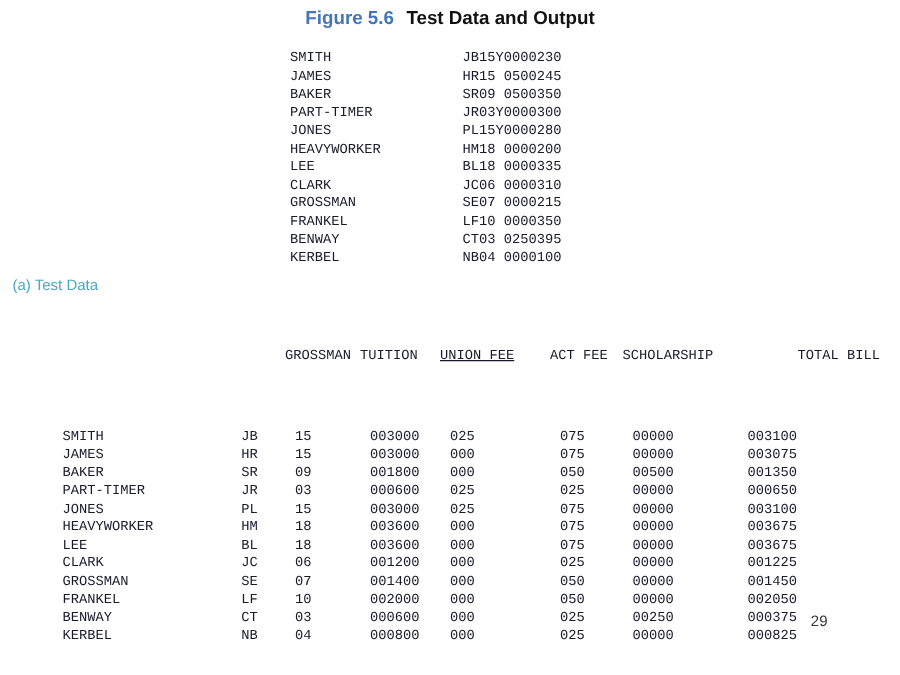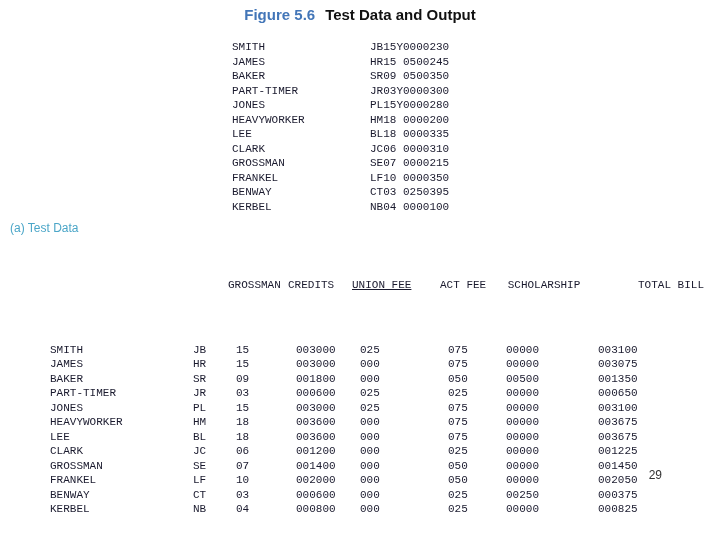--- a/index.html
+++ b/index.html
@@ -45,41 +45,41 @@
   .output { position: absolute; left: 50px; top: 249px; width: 640px; }
   .orow {
     display: grid;
     grid-template-columns: 143px 35px 60px 64px 88px 58px 92px 80px;
   }
   .orow > div { overflow: visible; }
   .pad { padding-left: 8px; }
   #out-rows { margin-top: 21px; }
   .page-number {
     position: absolute;
-    top: 468px;
+    top: 490px;
     right: 58px;
     font-size: 12px;
     color: #333333;
   }
 </style>
 </head>
 <body>
 
 <div class="slide">
 
   <div class="title">
     <span class="fig-label">Figure 5.6</span><span>Test Data and Output</span>
   </div>
 
   <div class="testdata mono" id="testdata"><div class="td-line"><span class="td-name">SMITH</span><span>JB15Y0000230</span></div><div class="td-line"><span class="td-name">JAMES</span><span>HR15 0500245</span></div><div class="td-line"><span class="td-name">BAKER</span><span>SR09 0500350</span></div><div class="td-line"><span class="td-name">PART-TIMER</span><span>JR03Y0000300</span></div><div class="td-line"><span class="td-name">JONES</span><span>PL15Y0000280</span></div><div class="td-line"><span class="td-name">HEAVYWORKER</span><span>HM18 0000200</span></div><div class="td-line"><span class="td-name">LEE</span><span>BL18 0000335</span></div><div class="td-line"><span class="td-name">CLARK</span><span>JC06 0000310</span></div><div class="td-line"><span class="td-name">GROSSMAN</span><span>SE07 0000215</span></div><div class="td-line"><span class="td-name">FRANKEL</span><span>LF10 0000350</span></div><div class="td-line"><span class="td-name">BENWAY</span><span>CT03 0250395</span></div><div class="td-line"><span class="td-name">KERBEL</span><span>NB04 0000100</span></div></div>
 
   <div class="caption caption-a">(a) Test Data</div>
 
   <div class="output mono">
-    <div class="orow" id="out-header"><div style="grid-column: 3;">GROSSMAN</div><div style="grid-column: 4;">CREDITS</div><div style="grid-column: 5; text-decoration: underline;">UNION FEE</div><div style="grid-column: 6;">ACT FEE</div><div style="grid-column: 7; text-align: center;">SCHOLARSHIP</div><div style="grid-column: 8; margin-left: 48px;">TOTAL BILL</div></div>
+    <div class="orow" id="out-header"><div style="grid-column: 3;">GROSSMAN</div><div style="grid-column: 4;">TUITION</div><div style="grid-column: 5; text-decoration: underline;">UNION FEE</div><div style="grid-column: 6;">ACT FEE</div><div style="grid-column: 7;">SCHOLARSHIP</div><div style="grid-column: 8; margin-left: 48px;">TOTAL BILL</div></div>
     <div id="out-rows"><div class="orow"><div style="grid-column: 1;">SMITH</div><div style="grid-column: 2;">JB</div><div class="pad" style="grid-column: 3;">15</div><div class="pad" style="grid-column: 4;">003000</div><div class="pad" style="grid-column: 5;">025</div><div class="pad" style="grid-column: 6;">075</div><div class="pad" style="grid-column: 7;">00000</div><div class="pad" style="grid-column: 8;">003100</div></div><div class="orow"><div style="grid-column: 1;">JAMES</div><div style="grid-column: 2;">HR</div><div class="pad" style="grid-column: 3;">15</div><div class="pad" style="grid-column: 4;">003000</div><div class="pad" style="grid-column: 5;">000</div><div class="pad" style="grid-column: 6;">075</div><div class="pad" style="grid-column: 7;">00000</div><div class="pad" style="grid-column: 8;">003075</div></div><div class="orow"><div style="grid-column: 1;">BAKER</div><div style="grid-column: 2;">SR</div><div class="pad" style="grid-column: 3;">09</div><div class="pad" style="grid-column: 4;">001800</div><div class="pad" style="grid-column: 5;">000</div><div class="pad" style="grid-column: 6;">050</div><div class="pad" style="grid-column: 7;">00500</div><div class="pad" style="grid-column: 8;">001350</div></div><div class="orow"><div style="grid-column: 1;">PART-TIMER</div><div style="grid-column: 2;">JR</div><div class="pad" style="grid-column: 3;">03</div><div class="pad" style="grid-column: 4;">000600</div><div class="pad" style="grid-column: 5;">025</div><div class="pad" style="grid-column: 6;">025</div><div class="pad" style="grid-column: 7;">00000</div><div class="pad" style="grid-column: 8;">000650</div></div><div class="orow"><div style="grid-column: 1;">JONES</div><div style="grid-column: 2;">PL</div><div class="pad" style="grid-column: 3;">15</div><div class="pad" style="grid-column: 4;">003000</div><div class="pad" style="grid-column: 5;">025</div><div class="pad" style="grid-column: 6;">075</div><div class="pad" style="grid-column: 7;">00000</div><div class="pad" style="grid-column: 8;">003100</div></div><div class="orow"><div style="grid-column: 1;">HEAVYWORKER</div><div style="grid-column: 2;">HM</div><div class="pad" style="grid-column: 3;">18</div><div class="pad" style="grid-column: 4;">003600</div><div class="pad" style="grid-column: 5;">000</div><div class="pad" style="grid-column: 6;">075</div><div class="pad" style="grid-column: 7;">00000</div><div class="pad" style="grid-column: 8;">003675</div></div><div class="orow"><div style="grid-column: 1;">LEE</div><div style="grid-column: 2;">BL</div><div class="pad" style="grid-column: 3;">18</div><div class="pad" style="grid-column: 4;">003600</div><div class="pad" style="grid-column: 5;">000</div><div class="pad" style="grid-column: 6;">075</div><div class="pad" style="grid-column: 7;">00000</div><div class="pad" style="grid-column: 8;">003675</div></div><div class="orow"><div style="grid-column: 1;">CLARK</div><div style="grid-column: 2;">JC</div><div class="pad" style="grid-column: 3;">06</div><div class="pad" style="grid-column: 4;">001200</div><div class="pad" style="grid-column: 5;">000</div><div class="pad" style="grid-column: 6;">025</div><div class="pad" style="grid-column: 7;">00000</div><div class="pad" style="grid-column: 8;">001225</div></div><div class="orow"><div style="grid-column: 1;">GROSSMAN</div><div style="grid-column: 2;">SE</div><div class="pad" style="grid-column: 3;">07</div><div class="pad" style="grid-column: 4;">001400</div><div class="pad" style="grid-column: 5;">000</div><div class="pad" style="grid-column: 6;">050</div><div class="pad" style="grid-column: 7;">00000</div><div class="pad" style="grid-column: 8;">001450</div></div><div class="orow"><div style="grid-column: 1;">FRANKEL</div><div style="grid-column: 2;">LF</div><div class="pad" style="grid-column: 3;">10</div><div class="pad" style="grid-column: 4;">002000</div><div class="pad" style="grid-column: 5;">000</div><div class="pad" style="grid-column: 6;">050</div><div class="pad" style="grid-column: 7;">00000</div><div class="pad" style="grid-column: 8;">002050</div></div><div class="orow"><div style="grid-column: 1;">BENWAY</div><div style="grid-column: 2;">CT</div><div class="pad" style="grid-column: 3;">03</div><div class="pad" style="grid-column: 4;">000600</div><div class="pad" style="grid-column: 5;">000</div><div class="pad" style="grid-column: 6;">025</div><div class="pad" style="grid-column: 7;">00250</div><div class="pad" style="grid-column: 8;">000375</div></div><div class="orow"><div style="grid-column: 1;">KERBEL</div><div style="grid-column: 2;">NB</div><div class="pad" style="grid-column: 3;">04</div><div class="pad" style="grid-column: 4;">000800</div><div class="pad" style="grid-column: 5;">000</div><div class="pad" style="grid-column: 6;">025</div><div class="pad" style="grid-column: 7;">00000</div><div class="pad" style="grid-column: 8;">000825</div></div></div>
     
     
   </div>
 
 
   <div class="page-number">29</div>
 
 </div>
 

